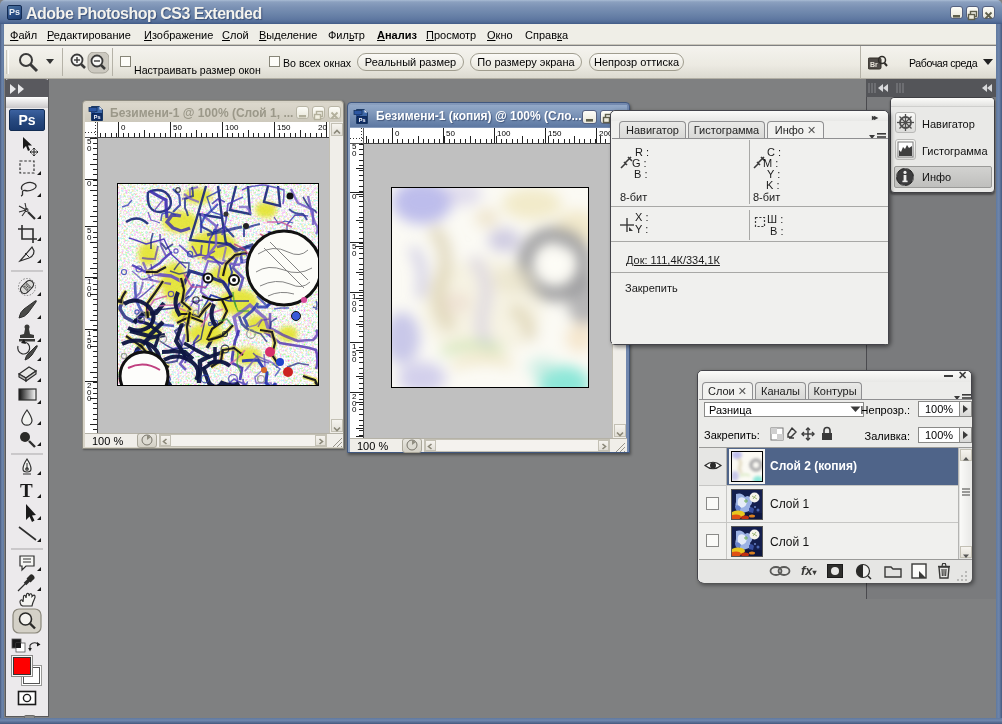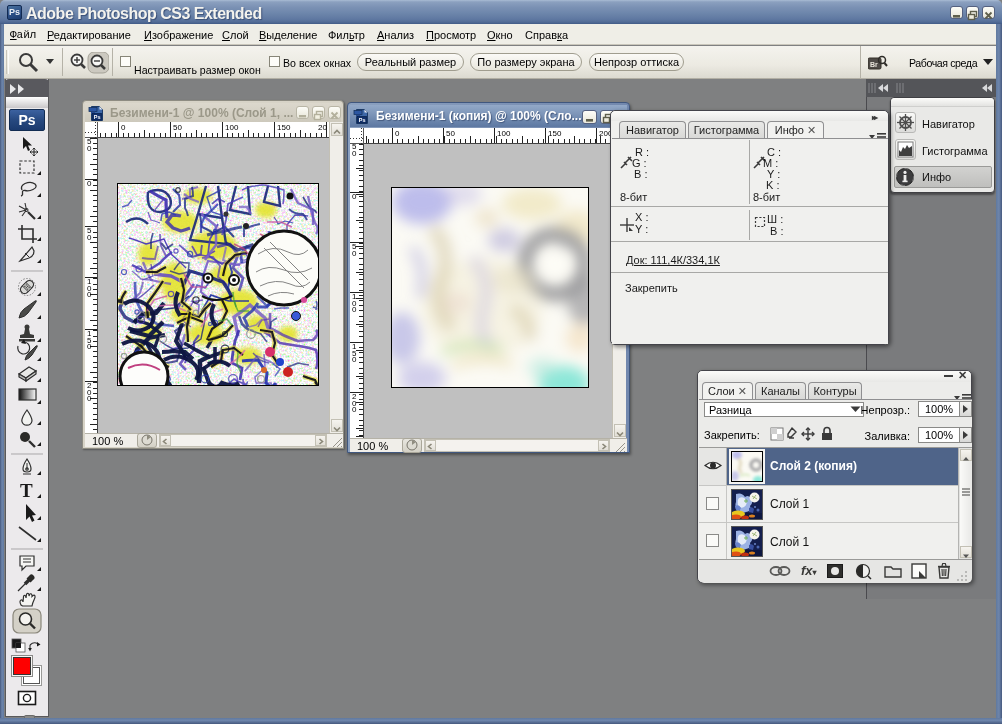--- a/index.html
+++ b/index.html
@@ -74,27 +74,27 @@
   <div class="capbtn abs" style="left:966px; top:6px;"><svg width="11" height="11" viewBox="0 0 11 11">
         <rect x="3.5" y="1.5" width="6" height="5" fill="none" stroke="#5f5f4c" stroke-width="1.4"></rect>
         <rect x="1.5" y="4.5" width="6" height="5" fill="#efeddf" stroke="#5f5f4c" stroke-width="1.4"></rect>
       </svg></div>
   <div class="capbtn abs" style="left:982px; top:6px;"><svg width="11" height="11" viewBox="0 0 11 11">
         <path d="M2.5 2.5 L8.5 8.5 M8.5 2.5 L2.5 8.5" stroke="#5f5f4c" stroke-width="1.8"></path>
       </svg></div>
 </div>
 
 <div id="menubar" class="abs">
-  <div class="mi" style="left:6px;font-family:Liberation Mono, monospace;"><u>Ф</u>айл</div>
+  <div class="mi" style="left:6px;"><u>Ф</u>айл</div>
   <div class="mi" style="left:43px;"><u>Р</u>едактирование</div>
   <div class="mi" style="left:140px;"><u>И</u>зображение</div>
   <div class="mi" style="left:218px;"><u>С</u>лой</div>
   <div class="mi" style="left:255px;"><u>В</u>ыделение</div>
   <div class="mi" style="left:324px;">Фил<u>ь</u>тр</div>
-  <div class="mi" style="left:373px;"><u>А</u>нализ</div>
+  <div class="mi" style="left:373px;font-weight:bold;"><u>А</u>нализ</div>
   <div class="mi" style="left:422px;"><u>П</u>росмотр</div>
   <div class="mi" style="left:483px;"><u>О</u>кно</div>
   <div class="mi" style="left:521px;">Справ<u>к</u>а</div>
 </div>
 
 <div id="optbar" class="abs">
   <div class="abs" style="left:2px; top:4px; width:3px; height:24px; border-left:1px solid #c8c5ba; border-right:1px solid #fcfbf8;"></div>
   <svg class="abs" style="left:13px; top:5px;" width="26" height="24" viewBox="0 0 26 24">
     <circle cx="9" cy="9" r="6" fill="none" stroke="#3a3a3a" stroke-width="2"></circle>
     <line x1="13.5" y1="13.5" x2="20" y2="20" stroke="#3a3a3a" stroke-width="3"></line>

